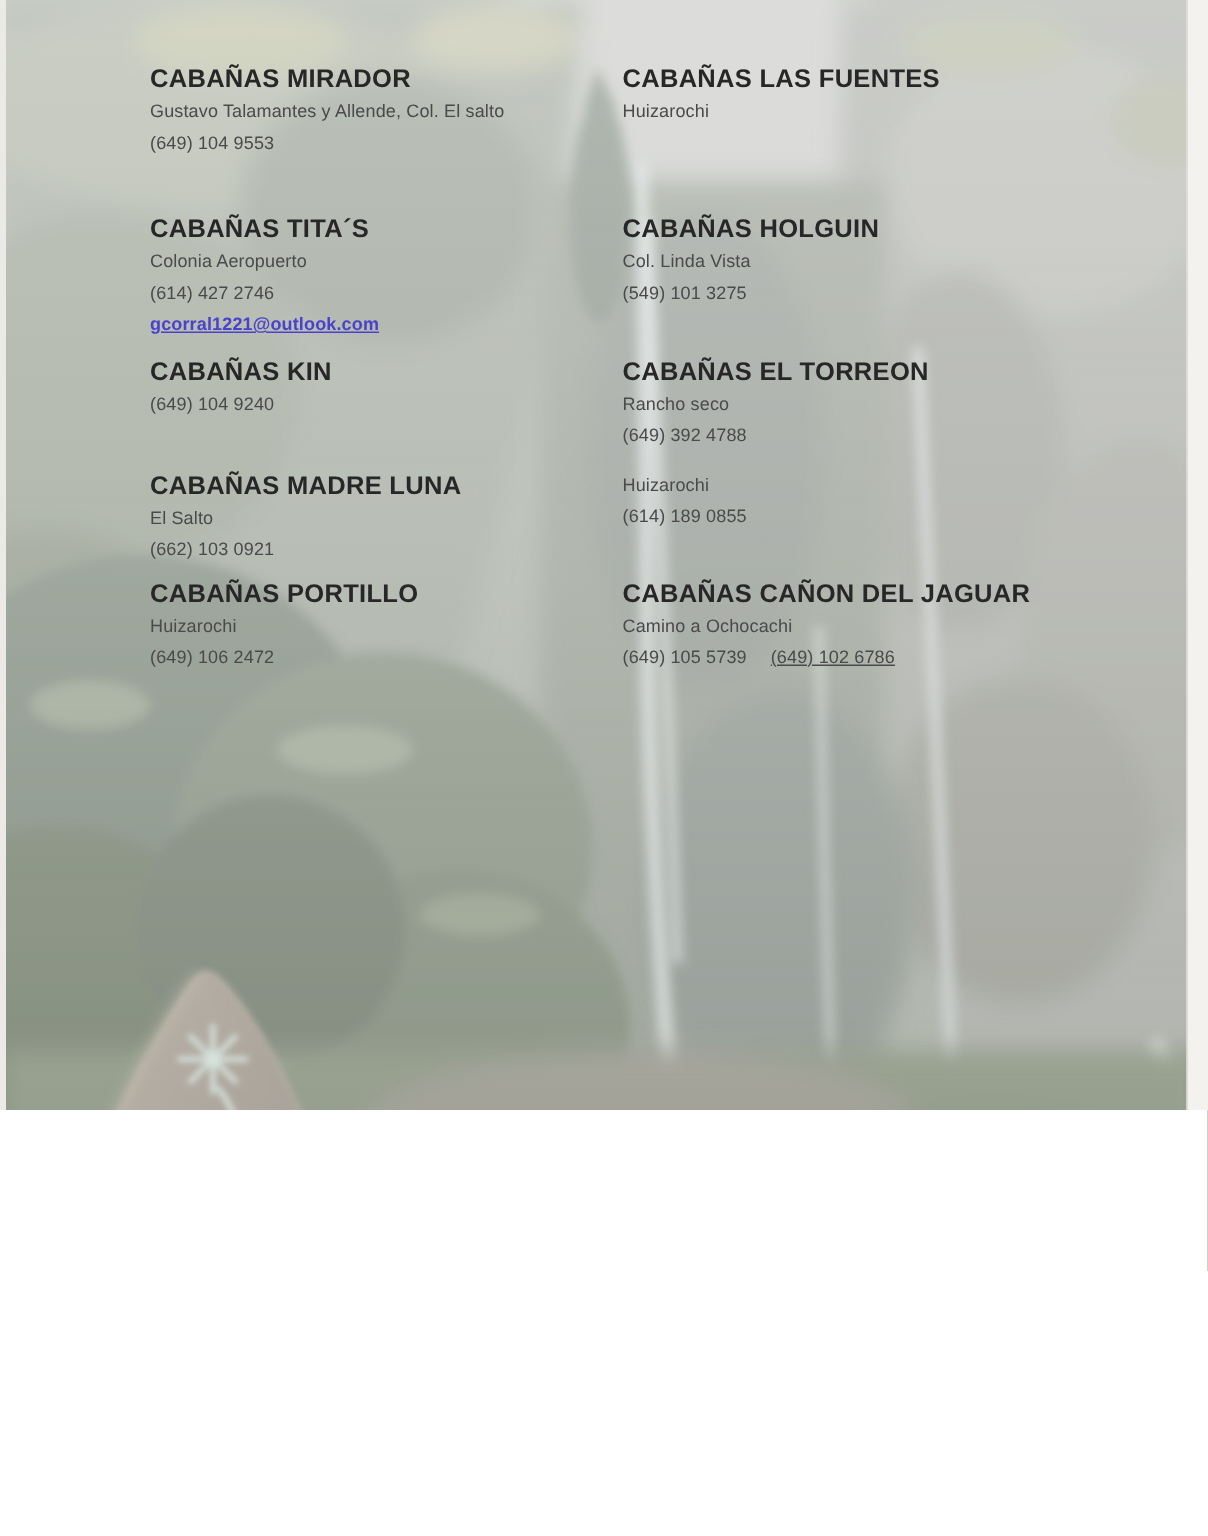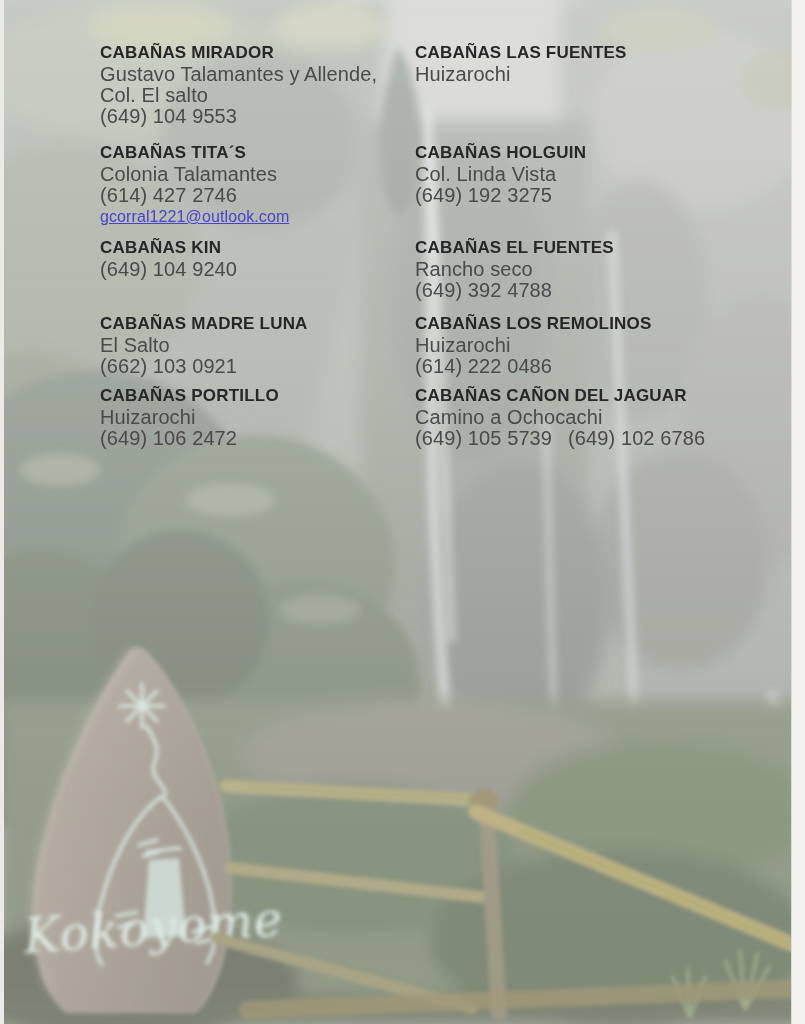--- a/index.html
+++ b/index.html
@@ -1,45 +1,45 @@
 <!DOCTYPE html>
 <html><head>
 <meta charset="utf-8">
 <style>
   html,body{margin:0;padding:0;background:#ffffff;}
   .page{
-    position:relative;width:805px;height:1024px;overflow:hidden;
+    position:relative;width:805px;height:740px;overflow:hidden;
     background:#f2f1ee;
     font-family:"Liberation Sans",sans-serif;
   }
   .photo-svg{position:absolute;left:0;top:0;width:805px;height:1024px;display:block;}
   .edge-strip{position:absolute;top:0;height:1024px;pointer-events:none;}
   .edge-strip.left{left:0;width:4px;background:#eceae7;}
   .edge-strip.right{left:791px;width:14px;background:#f3f2ef;border-left:1px solid #dcdbd7;}
   .content{
     position:absolute;left:100px;top:42px;width:690px;
     display:grid;
     grid-auto-flow:column;
     grid-template-rows:100px 95px 76px 72px auto;
     grid-template-columns:315px 375px;
   }
   .entry{color:#4a4a4a;}
   .entry-name{
     font-size:17px;font-weight:bold;line-height:22px;
     letter-spacing:.2px;color:#272727;
   }
   .entry-location,.entry-phone{
-    font-size:20px;line-height:21px;letter-spacing:.1px;color:#4a4a4a;
+    font-size:12px;line-height:21px;letter-spacing:.1px;color:#4a4a4a;
     max-width:300px;
   }
   .entry-email{
-    display:block;font-size:16px;line-height:21px;letter-spacing:.1px;
-    color:var(--link-color,#4a41cc);text-decoration:underline;
-  }
-  .phone2:not(:empty){margin-left:16px;}
+    display:block;font-size:12px;line-height:21px;letter-spacing:.1px;
+    color:var(--link-color,#4a41cc);text-decoration:underline;font-weight:bold;
+  }
+  .phone2:not(:empty){margin-left:16px;text-decoration:underline;}
 </style>
 </head>
 <body style="--link-color: #4a41cc;">
 
 <div class="page">
 
   <svg class="photo-svg" viewBox="0 0 805 1024" xmlns="http://www.w3.org/2000/svg" aria-hidden="true">
     <defs>
       <filter id="b8" x="-40%" y="-40%" width="180%" height="180%">
           <feGaussianBlur stdDeviation="8"></feGaussianBlur>
@@ -172,21 +172,21 @@
   <div class="content">
 
     <div class="entry">
       <div class="entry-name">CABAÑAS MIRADOR</div>
       <div class="entry-location">Gustavo Talamantes y Allende, Col. El salto</div>
       <div class="entry-phone"><span>(649) 104 9553</span><span class="phone2"></span></div>
       <a class="entry-email" href="#"></a>
     </div>
     <div class="entry">
       <div class="entry-name">CABAÑAS TITA´S</div>
-      <div class="entry-location">Colonia Talamantes</div>
+      <div class="entry-location">Colonia Aeropuerto</div>
       <div class="entry-phone"><span>(614) 427 2746</span><span class="phone2"></span></div>
       <a class="entry-email" href="#">gcorral1221@outlook.com</a>
     </div>
     <div class="entry">
       <div class="entry-name">CABAÑAS KIN</div>
       <div class="entry-location"></div>
       <div class="entry-phone"><span>(649) 104 9240</span><span class="phone2"></span></div>
       <a class="entry-email" href="#"></a>
     </div>
     <div class="entry">
@@ -203,33 +203,32 @@
     </div>
 
     <div class="entry">
       <div class="entry-name">CABAÑAS LAS FUENTES</div>
       <div class="entry-location">Huizarochi</div>
       <a class="entry-email" href="#"></a>
     </div>
     <div class="entry">
       <div class="entry-name">CABAÑAS HOLGUIN</div>
       <div class="entry-location">Col. Linda Vista</div>
-      <div class="entry-phone"><span>(649) 192 3275</span><span class="phone2"></span></div>
-      <a class="entry-email" href="#"></a>
-    </div>
-    <div class="entry">
-      <div class="entry-name">CABAÑAS EL FUENTES</div>
+      <div class="entry-phone"><span>(549) 101 3275</span><span class="phone2"></span></div>
+      <a class="entry-email" href="#"></a>
+    </div>
+    <div class="entry">
+      <div class="entry-name">CABAÑAS EL TORREON</div>
       <div class="entry-location">Rancho seco</div>
       <div class="entry-phone"><span>(649) 392 4788</span><span class="phone2"></span></div>
       <a class="entry-email" href="#"></a>
     </div>
     <div class="entry">
-      <div class="entry-name">CABAÑAS LOS REMOLINOS</div>
       <div class="entry-location">Huizarochi</div>
-      <div class="entry-phone"><span>(614) 222 0486</span><span class="phone2"></span></div>
+      <div class="entry-phone"><span>(614) 189 0855</span><span class="phone2"></span></div>
       <a class="entry-email" href="#"></a>
     </div>
     <div class="entry">
       <div class="entry-name">CABAÑAS CAÑON DEL JAGUAR</div>
       <div class="entry-location">Camino a Ochocachi</div>
       <div class="entry-phone"><span>(649) 105 5739</span><span class="phone2">(649) 102 6786</span></div>
       <a class="entry-email" href="#"></a>
     </div>
 
   </div>

